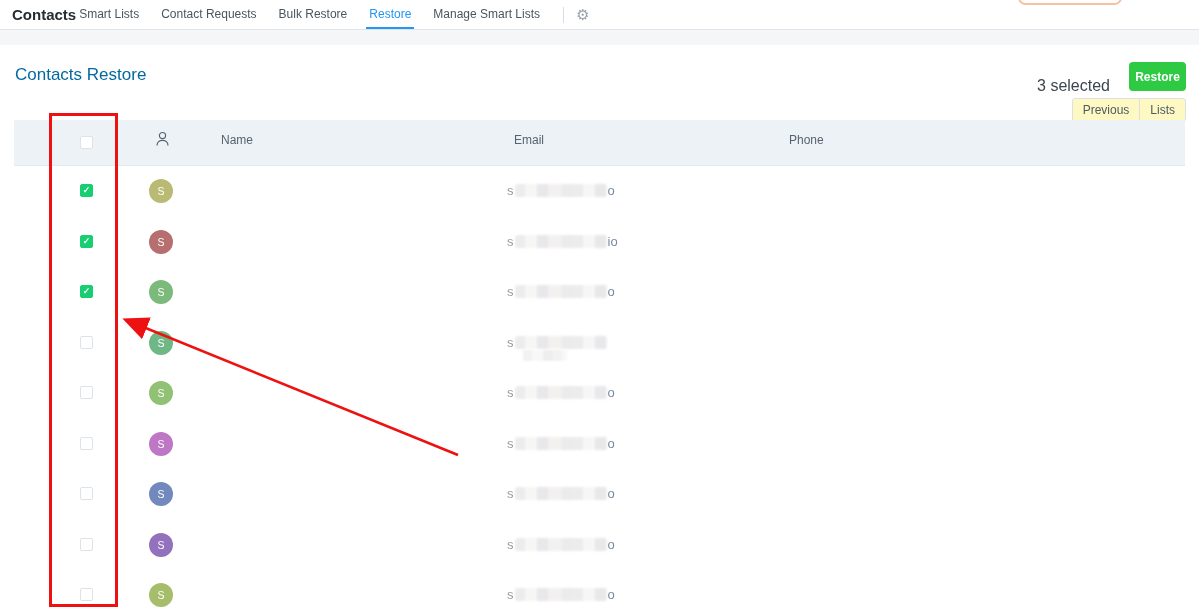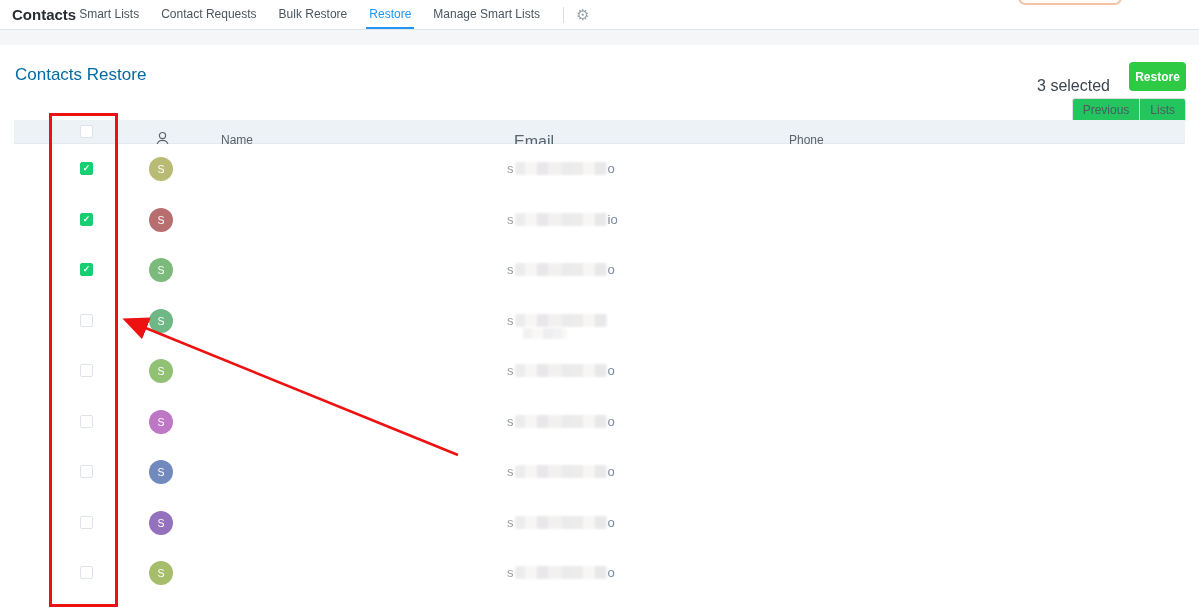--- a/index.html
+++ b/index.html
@@ -21,30 +21,30 @@
     border:2px solid #f6c0a4; border-radius:8px; background:#fffdf9; }
 
   
   .content { position:absolute; top:45px; left:0; width:1199px; height:571px; background:#fff; }
   .page-title { position:absolute; left:15px; top:20px; font-size:17px; color:#0369a1; }
   .selected-text { position:absolute; right:89px; top:24px; font-size:16px; color:#3c454d;margin-top:8px; }
   .restore-btn { position:absolute; right:13px; top:17px; width:57px; height:29px;
     background:#2fca44; border:none; border-radius:4px; color:#fff; font-size:12px;
     font-weight:bold; font-family:inherit; cursor:pointer; }
   .pager { position:absolute; right:13px; top:53px; display:flex; }
-  .pager button { font-family:inherit; font-size:12px; color:#4e5a64; background:#22c55e;
+  .pager button { font-family:inherit; font-size:12px; color:#4e5a64; background:#fef9c3;
     border:1px solid #dcdfe3; padding:4px 10px; cursor:pointer; }
   .pager button:first-child { border-radius:3px 0 0 3px; }
   .pager button:last-child { border-radius:0 3px 3px 0; margin-left:-1px; }
 
   
   .table { position:absolute; left:14px; right:14px; top:75px; }
-  .thead { position:relative; height:24px; background:#edf2f7; border-bottom:1px solid #e4e9ef; }
+  .thead { position:relative; height:46px; background:#edf2f7; border-bottom:1px solid #e4e9ef; }
   .col-name  { position:absolute; left:207px; top:13px; font-size:12px; color:#57636e; }
-  .col-email { position:absolute; left:500px; top:13px; font-size:16px; color:#57636e; }
+  .col-email { position:absolute; left:500px; top:13px; font-size:12px; color:#57636e; }
   .col-phone { position:absolute; left:775px; top:13px; font-size:12px; color:#57636e; }
   .person-ic { position:absolute; left:141px; top:11px; }
   .cb { width:13px; height:13px; border:1px solid #dde3e9; border-radius:2px; background:#fff;
     position:absolute; left:66px; top:50%; margin-top:-7px; cursor:pointer;
     display:flex; align-items:center; justify-content:center; }
   .cb.checked { background:#17ce71; border-color:#17ce71; color:#fff; font-size:9px;
     font-weight:bold; line-height:1; }
   .row { position:relative; height:50.5px; background:#fff; }
   .avatar { position:absolute; left:135px; top:50%; margin-top:-12px; width:24px; height:24px;
     border-radius:50%; color:#fff; font-size:10.5px; display:flex; align-items:center;

